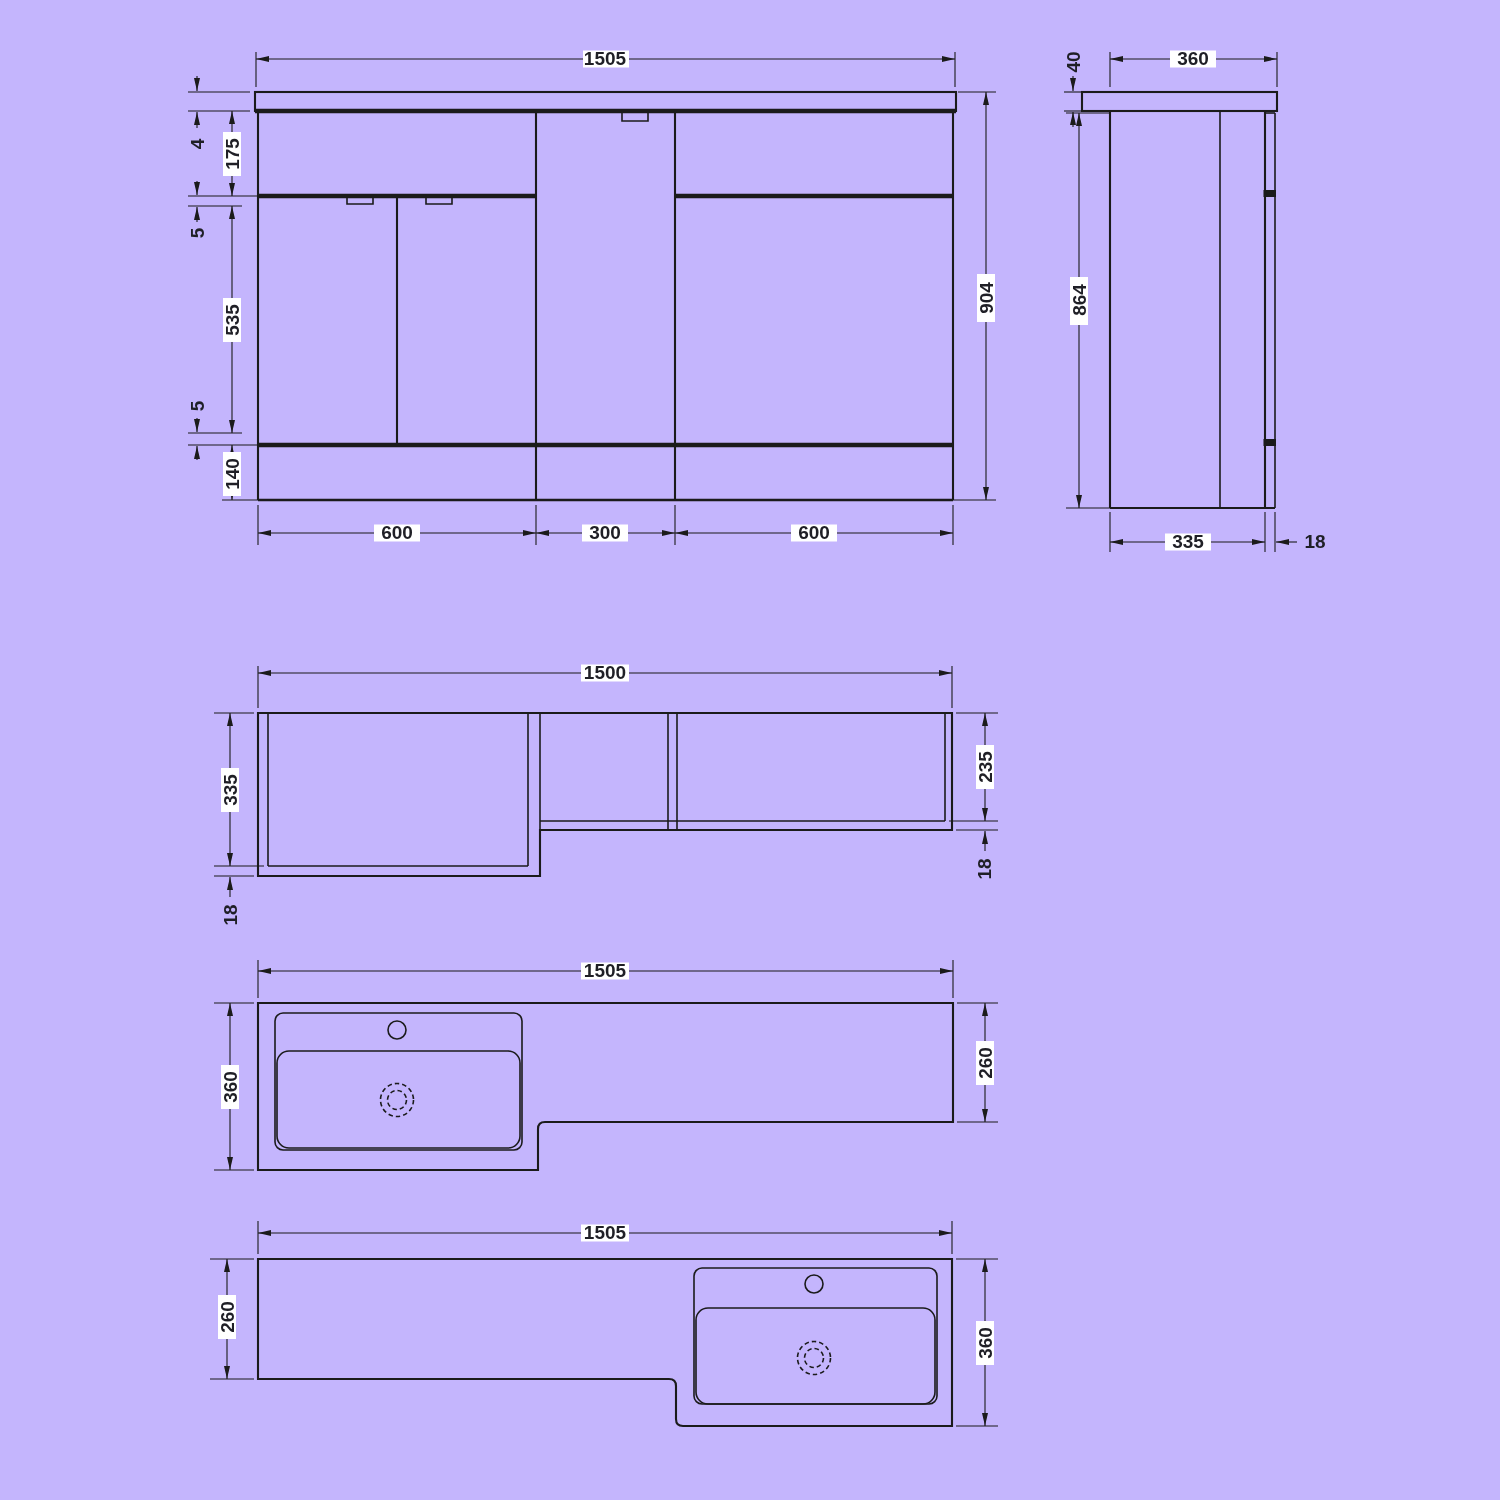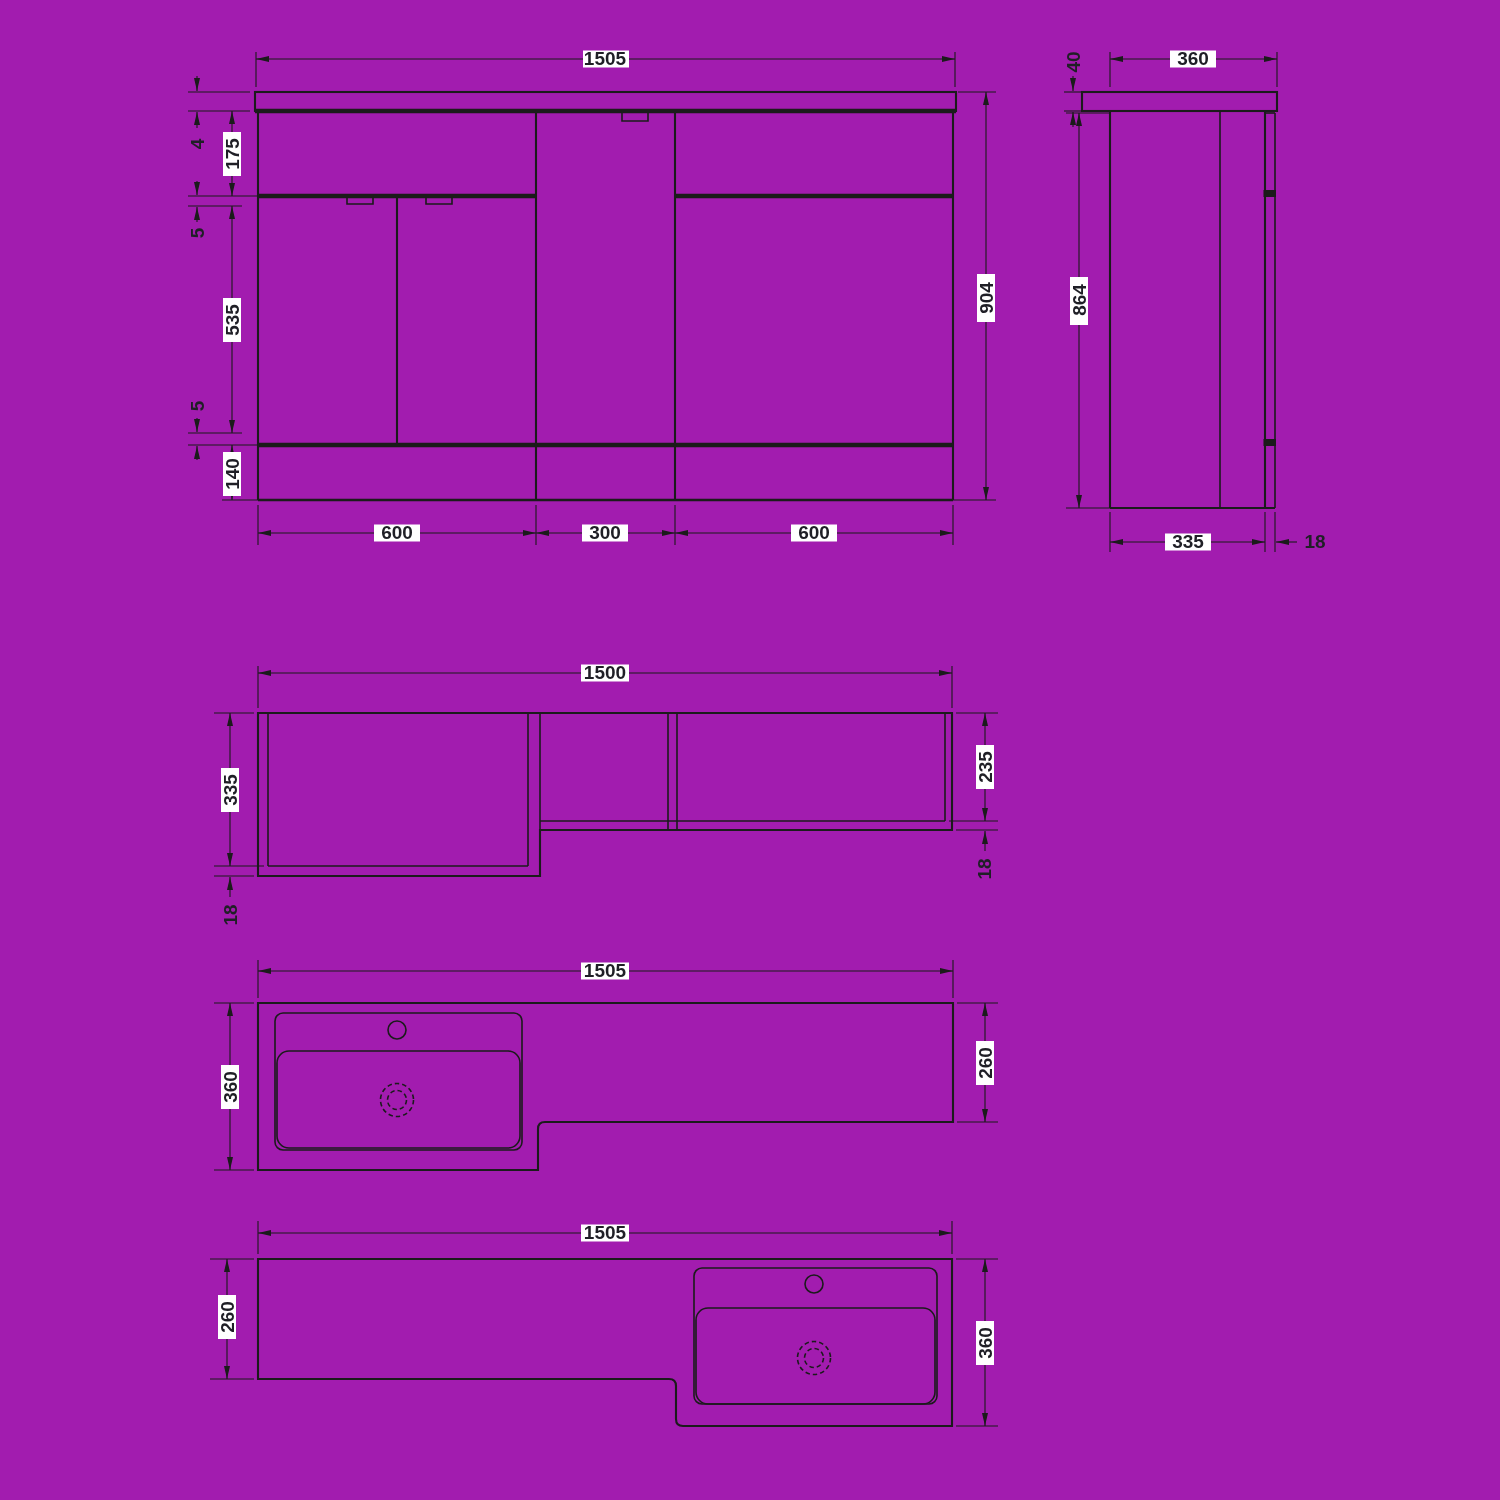--- a/index.html
+++ b/index.html
@@ -1,16 +1,16 @@
 <!DOCTYPE html>
 <html><head>
 <meta charset="utf-8">
 <style>
   html,body{margin:0;padding:0;background:#ffffff;}
-  .stage{width:1500px;height:1500px;background:#a21caf;position:relative;}
+  .stage{width:1500px;height:1500px;background:#c4b5fd;position:relative;}
   svg{display:block;}
   svg .ln{stroke:#1b1b1b;fill:none;stroke-linecap:butt;}
   .w1{stroke-width:1.1;}
   .w15{stroke-width:1.6;}
   .w2{stroke-width:2.1;}
   .w25{stroke-width:2.6;}
   .w4{stroke-width:4.4;}
   .dash{stroke-dasharray:4.5 3;}
   .fillc{fill:#1b1b1b;stroke:none;}
   .lbg{fill:#ffffff;stroke:none;}

